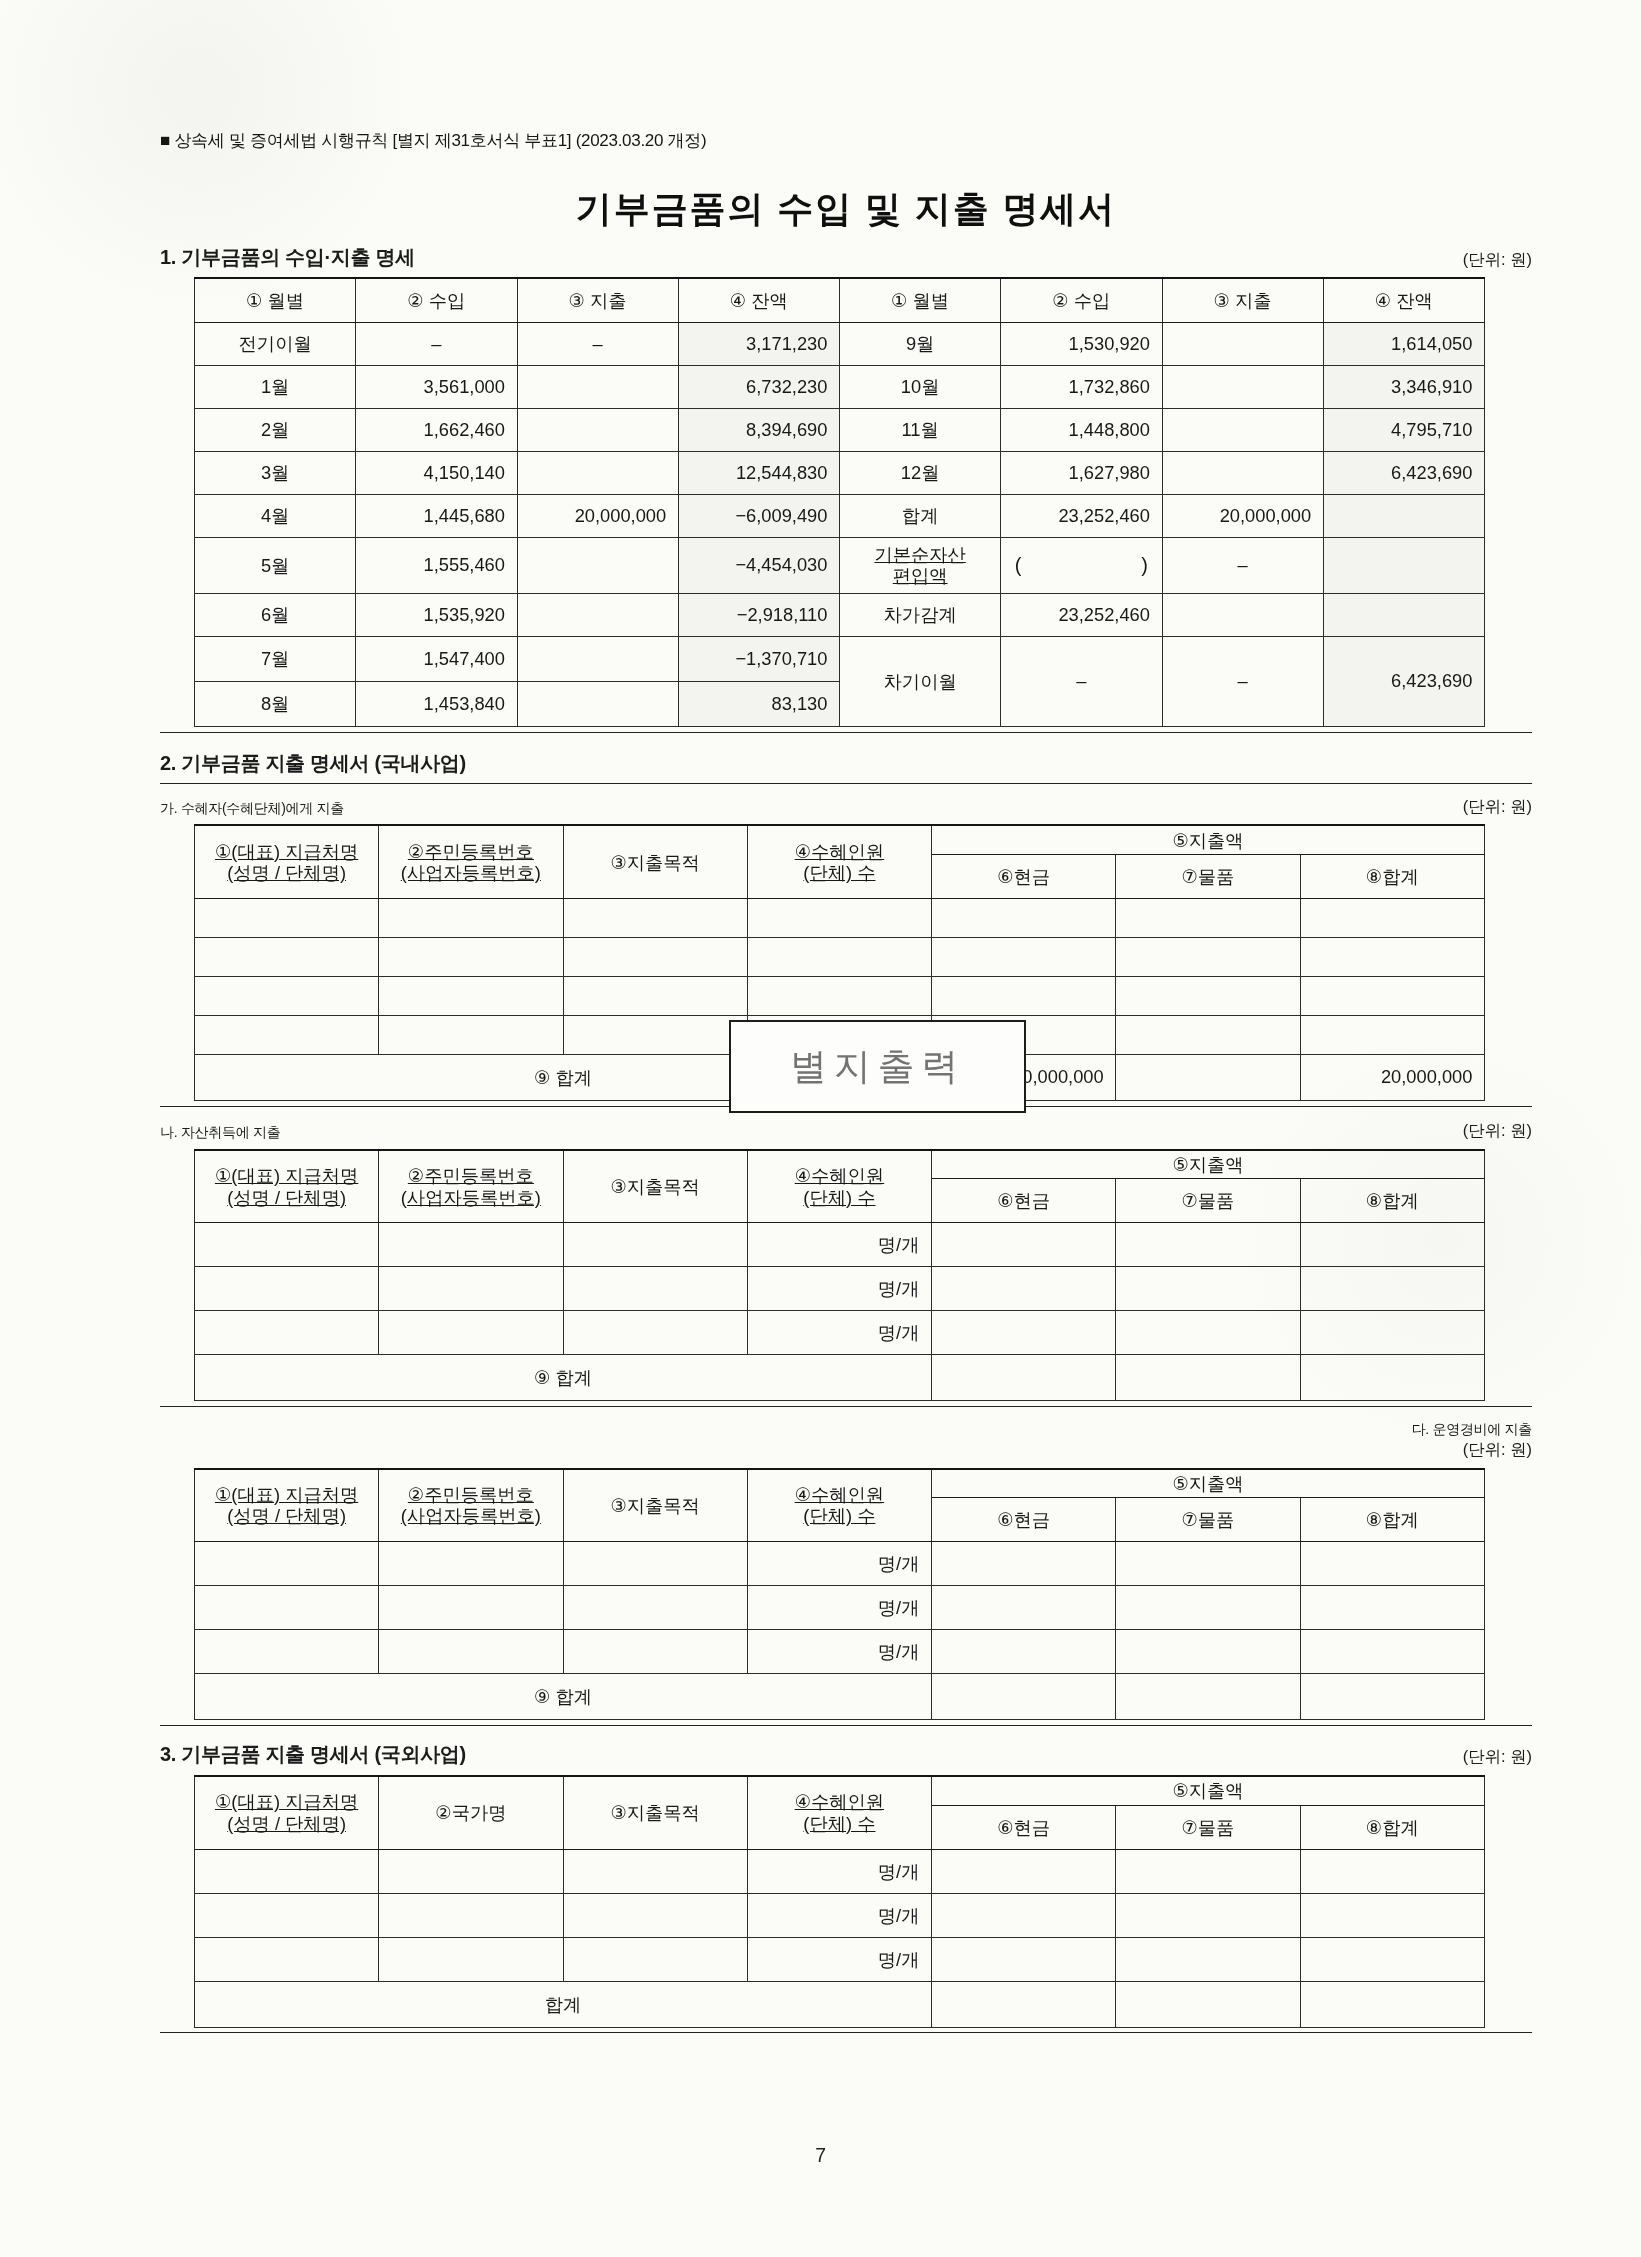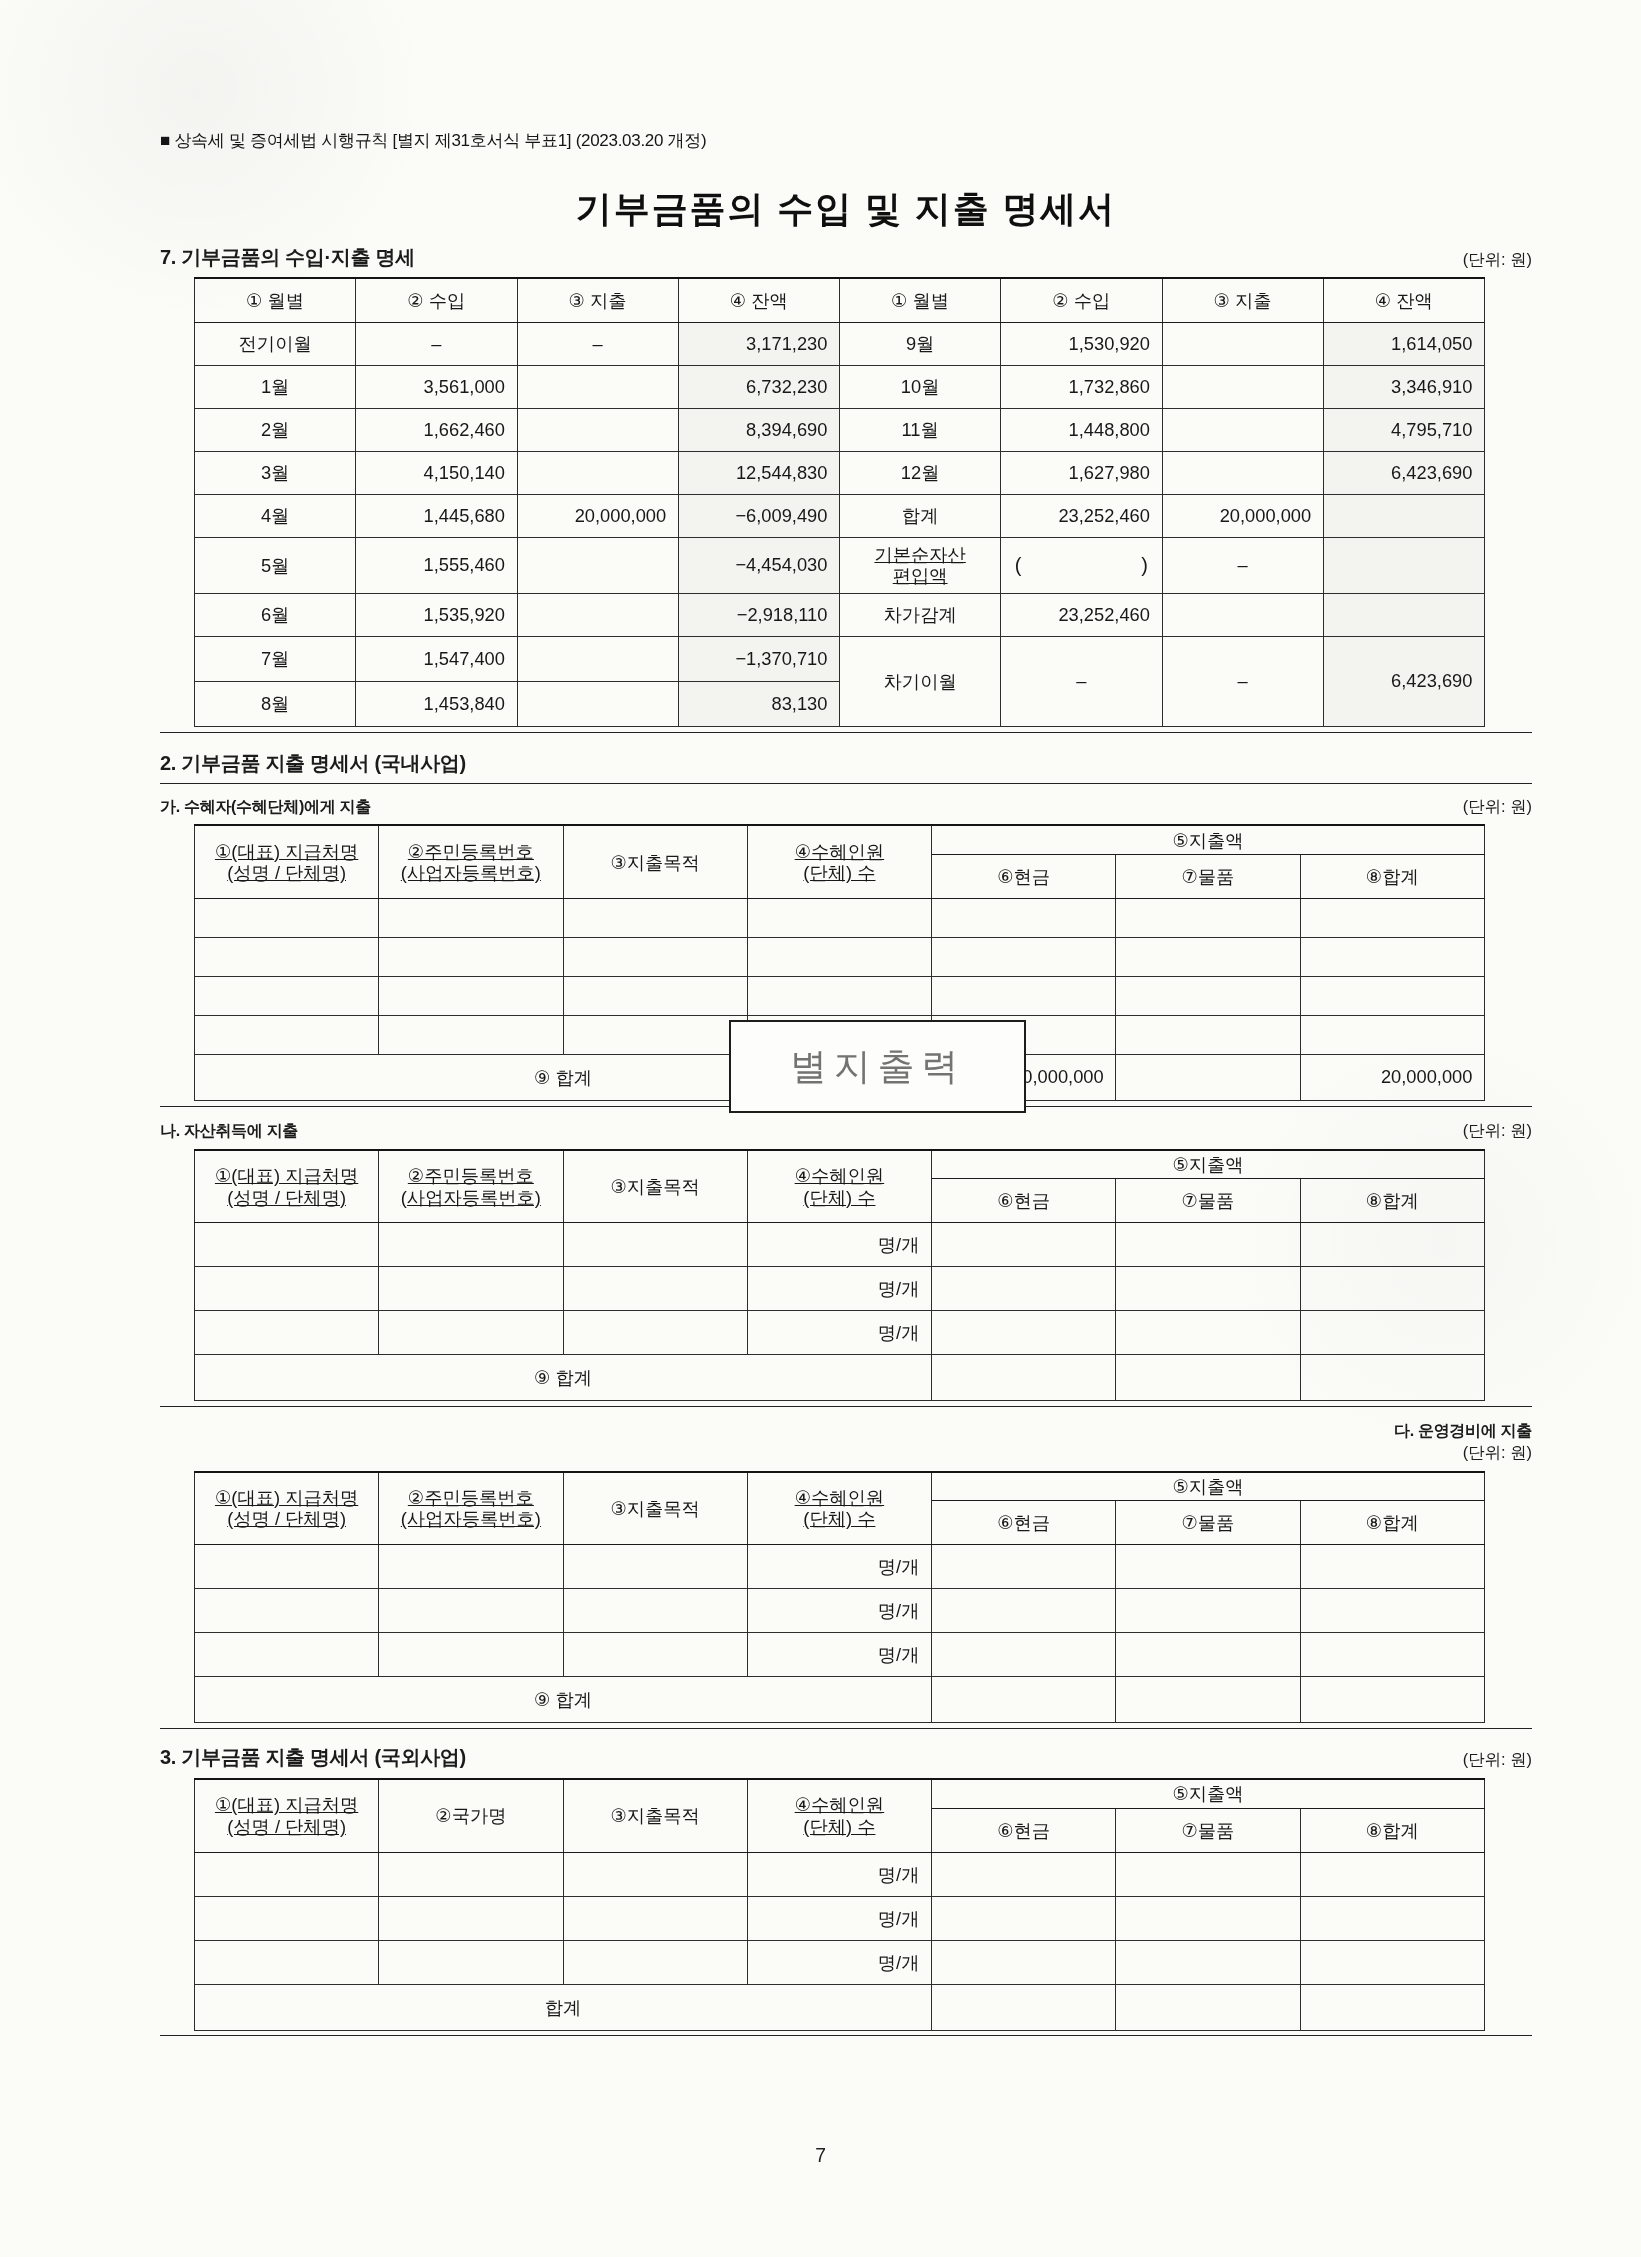--- a/index.html
+++ b/index.html
@@ -17,21 +17,21 @@
   .form-ref { font-size:17px; letter-spacing:-0.3px; color:#151515; }
   .doc-title { margin-top:33px; text-align:center; font-size:36px; font-weight:bold; letter-spacing:1.9px; color:#0f0f0f; }
 
   .meta-row { margin-top:29px; display:flex; justify-content:space-between; align-items:flex-end;
               padding-bottom:7.7px; border-bottom:1.5px solid #1f1f1f; }
   .meta-row .note { font-size:16.4px; }
   .meta-row .pagemark { font-size:17px; }
 
   .sec-row { margin-top:9.7px; margin-bottom:6.8px; display:flex; justify-content:space-between; align-items:flex-end; }
   .sec-title { font-size:20px; font-weight:bold; letter-spacing:-0.3px; }
-  .sub-title { font-size:16px; font-weight:bold; letter-spacing:-0.3px; }
+  .sub-title { font-size:14px; font-weight:normal; letter-spacing:-0.3px; }
   .unit { font-size:16.4px; }
 
   .rule { border-top:1.5px solid #222; margin-top:5.8px; }
   .rule-dbl { border-top:1.5px solid #222; margin-top:4.8px; }
 
   table { border-collapse:collapse; table-layout:fixed; width:1291px; margin-left:34px;
           border-top:2.5px solid #141414; border-bottom:1.9px solid #141414; }
   th, td { border:1.2px solid #2d2d2d; font-size:18.3px; font-weight:normal; color:#181818;
            overflow:hidden; }
   thead th { border-bottom:1.9px solid #1b1b1b; text-align:center; vertical-align:middle; }
@@ -58,21 +58,21 @@
 
 <div class="page">
   <div class="content">
 
     <div class="form-ref">■ 상속세 및 증여세법 시행규칙 [별지 제31호서식 부표1] (2023.03.20 개정)</div>
 
     <div class="doc-title">기부금품의 수입 및 지출 명세서</div>
 
 
     <div class="sec-row">
-      <div class="sec-title">7. 기부금품의 수입·지출 명세</div>
+      <div class="sec-title">1. 기부금품의 수입·지출 명세</div>
       <div class="unit">(단위: 원)</div>
     </div>
 
     <table>
       <colgroup>
         <col style="width:12.5%">
           <col style="width:12.5%">
           <col style="width:12.5%">
           <col style="width:12.5%">
         <col style="width:12.5%">

